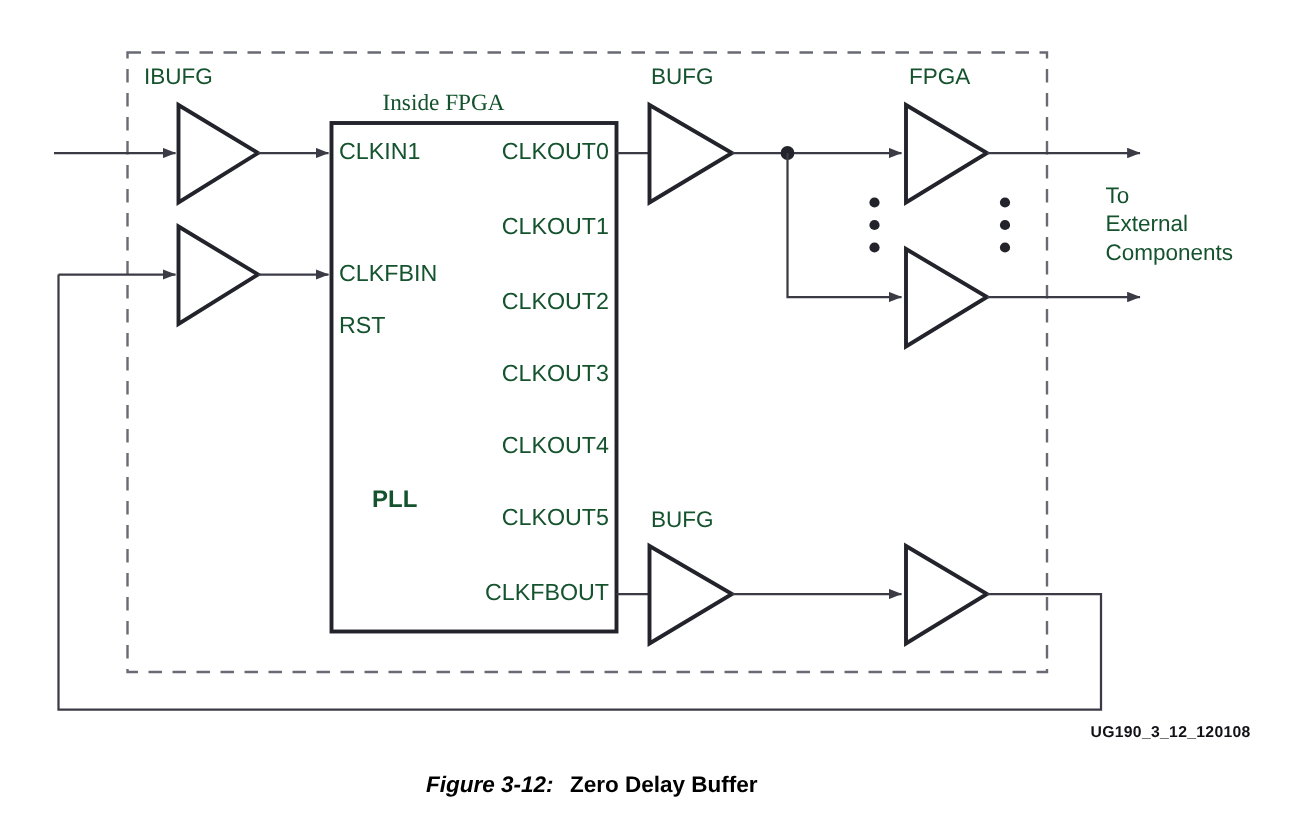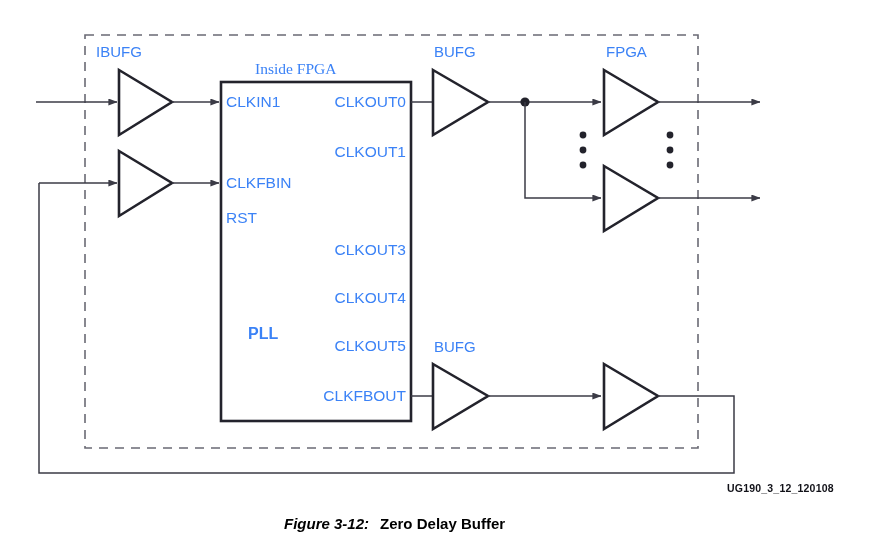--- a/index.html
+++ b/index.html
@@ -20,21 +20,21 @@
   }
   #diagram-svg {
     position: absolute;
     left: 0;
     top: 0;
     width: 877px;
     height: 555px;
   }
   .lbl {
     position: absolute;
-    color: #3b82f6;
+    color: #14532d;
     font-family: "Liberation Sans", sans-serif;
     white-space: nowrap;
     line-height: 1;
   }
   .port-label {
     font-size: 15.5px;
   }
   .port-right {
     text-align: right;
   }
@@ -148,25 +148,31 @@
   <div class="lbl buf-label" style="left:434px; top:339px;">BUFG</div>
 
   <div class="lbl port-label" style="left:226px; top:94px;">CLKIN1</div>
   <div class="lbl port-label" style="left:226px; top:175px;">CLKFBIN</div>
   <div class="lbl port-label" style="left:226px; top:210px;">RST</div>
 
   <div class="lbl block-name" style="left:248px; top:326px;">PLL</div>
 
   <div class="lbl port-label port-right" style="left:256px; top:94px; width:150px;">CLKOUT0</div>
   <div class="lbl port-label port-right" style="left:256px; top:144px; width:150px;">CLKOUT1</div>
+  <div class="lbl port-label port-right" style="left:256px; top:194px; width:150px;">CLKOUT2</div>
   <div class="lbl port-label port-right" style="left:256px; top:242px; width:150px;">CLKOUT3</div>
   <div class="lbl port-label port-right" style="left:256px; top:290px; width:150px;">CLKOUT4</div>
   <div class="lbl port-label port-right" style="left:256px; top:338px; width:150px;">CLKOUT5</div>
   <div class="lbl port-label port-right" style="left:246px; top:388px; width:160px;">CLKFBOUT</div>
 
+  <div class="lbl ext-label" style="left:737px; top:121px;">
+    <div>To</div>
+    <div>External</div>
+    <div>Components</div>
+  </div>
 
   <div class="lbl fig-id" style="left:727px; top:483px;">UG190_3_12_120108</div>
 
   <div class="caption" style="left:284px; top:515px;">
     <span class="cap-num">Figure 3-12:</span><span class="cap-title">Zero Delay Buffer</span>
   </div>
 
 
 </div>
 

